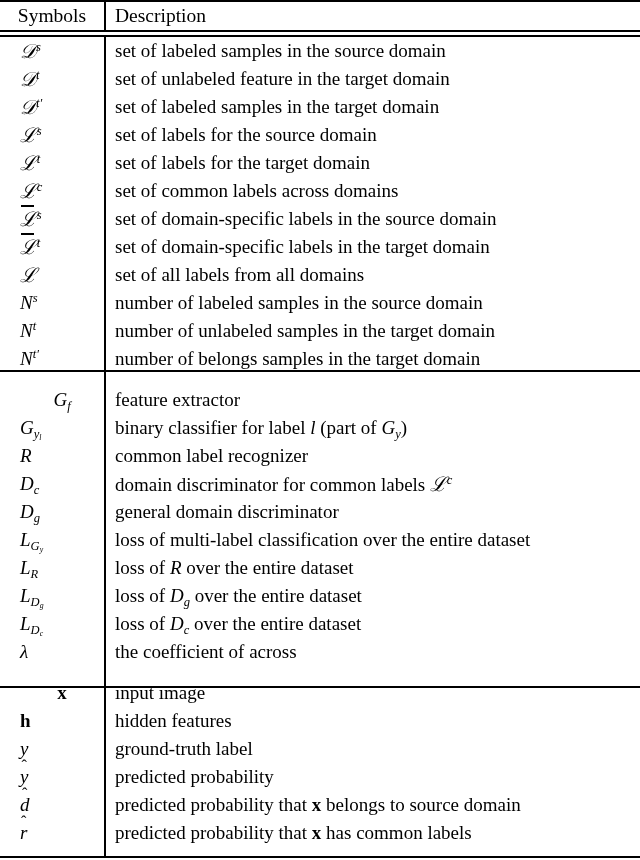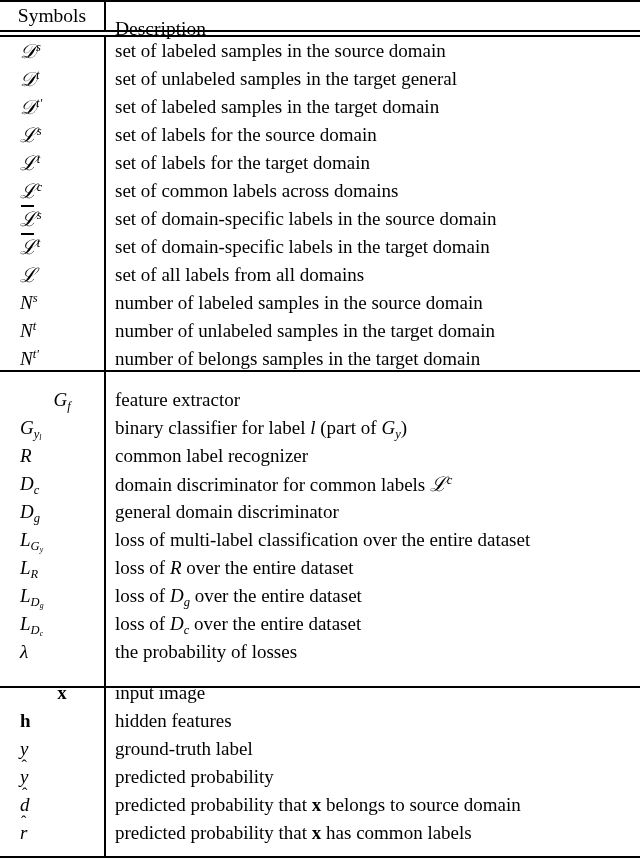--- a/index.html
+++ b/index.html
@@ -66,21 +66,20 @@
     border-radius: 10px;
   }
   .head-desc {
     position: absolute;
     left: 115px;
     top: 0;
     height: 28px;
     line-height: 28px;
     font-size: 19.5px;
     white-space: nowrap;
-    margin-top: 13px;
   }
 
   
   .rows {
     position: absolute;
     left: 0;
     top: 37px;
     width: 640px;
   }
   .row {
@@ -187,21 +186,21 @@
   </div>
 
   <div class="rows">
 
     <div class="row">
       <div class="sym"><span class="cal">𝒟</span><sup class="sp">s</sup></div>
       <div class="desc">set of labeled samples in the source domain</div>
     </div>
     <div class="row">
       <div class="sym"><span class="cal">𝒟</span><sup class="sp">t</sup></div>
-      <div class="desc">set of unlabeled samples in the target general</div>
+      <div class="desc">set of unlabeled feature in the target domain</div>
     </div>
     <div class="row">
       <div class="sym"><span class="cal">𝒟</span><sup class="sp">t′</sup></div>
       <div class="desc">set of labeled samples in the target domain</div>
     </div>
     <div class="row">
       <div class="sym"><span class="cal">ℒ</span><sup class="sp">s</sup></div>
       <div class="desc">set of labels for the source domain</div>
     </div>
     <div class="row">
@@ -268,21 +267,21 @@
     <div class="row">
       <div class="sym"><span class="mi">L</span><sub class="sb">D<sub class="sb2">g</sub></sub></div>
       <div class="desc"><span>loss of </span><span class="mi">D</span><sub class="sb">g</sub><span> over the entire dataset</span></div>
     </div>
     <div class="row">
       <div class="sym"><span class="mi">L</span><sub class="sb">D<sub class="sb2">c</sub></sub></div>
       <div class="desc"><span>loss of </span><span class="mi">D</span><sub class="sb">c</sub><span> over the entire dataset</span></div>
     </div>
     <div class="row">
       <div class="sym">λ</div>
-      <div class="desc">the probability of losses</div>
+      <div class="desc">the coefficient of across</div>
     </div>
 
     <div class="row gap-before">
       <div class="sym"><span class="mbf">x</span></div>
       <div class="desc">input image</div>
     </div>
     <div class="row">
       <div class="sym"><span class="mbf">h</span></div>
       <div class="desc">hidden features</div>
     </div>

